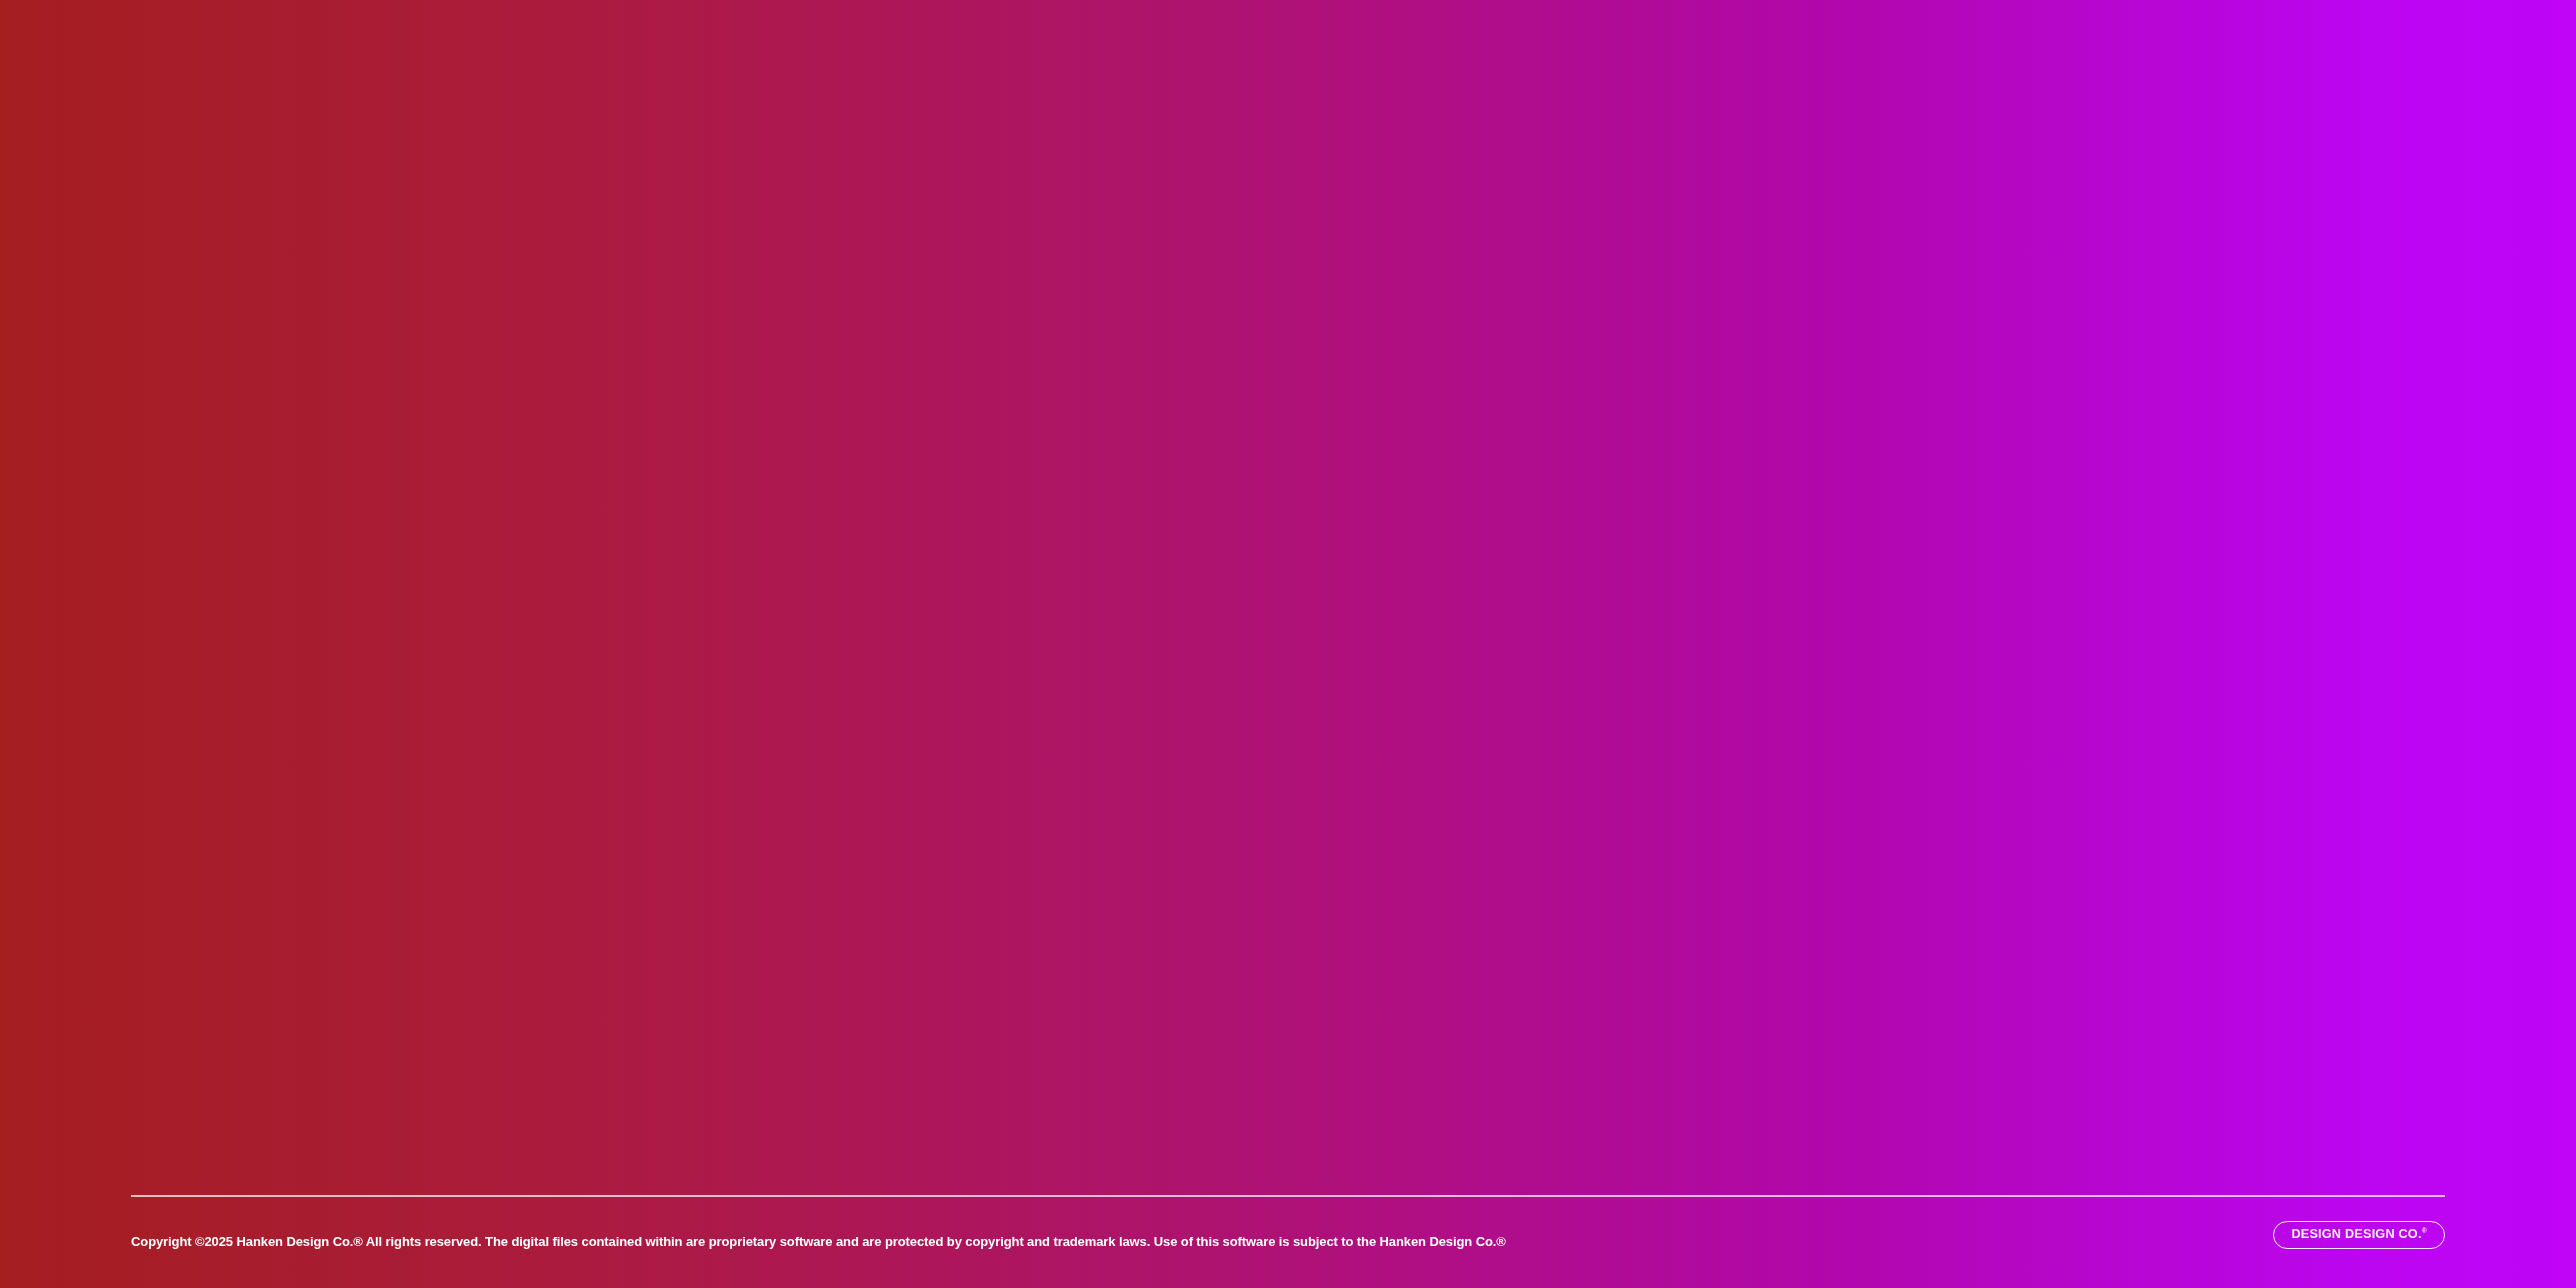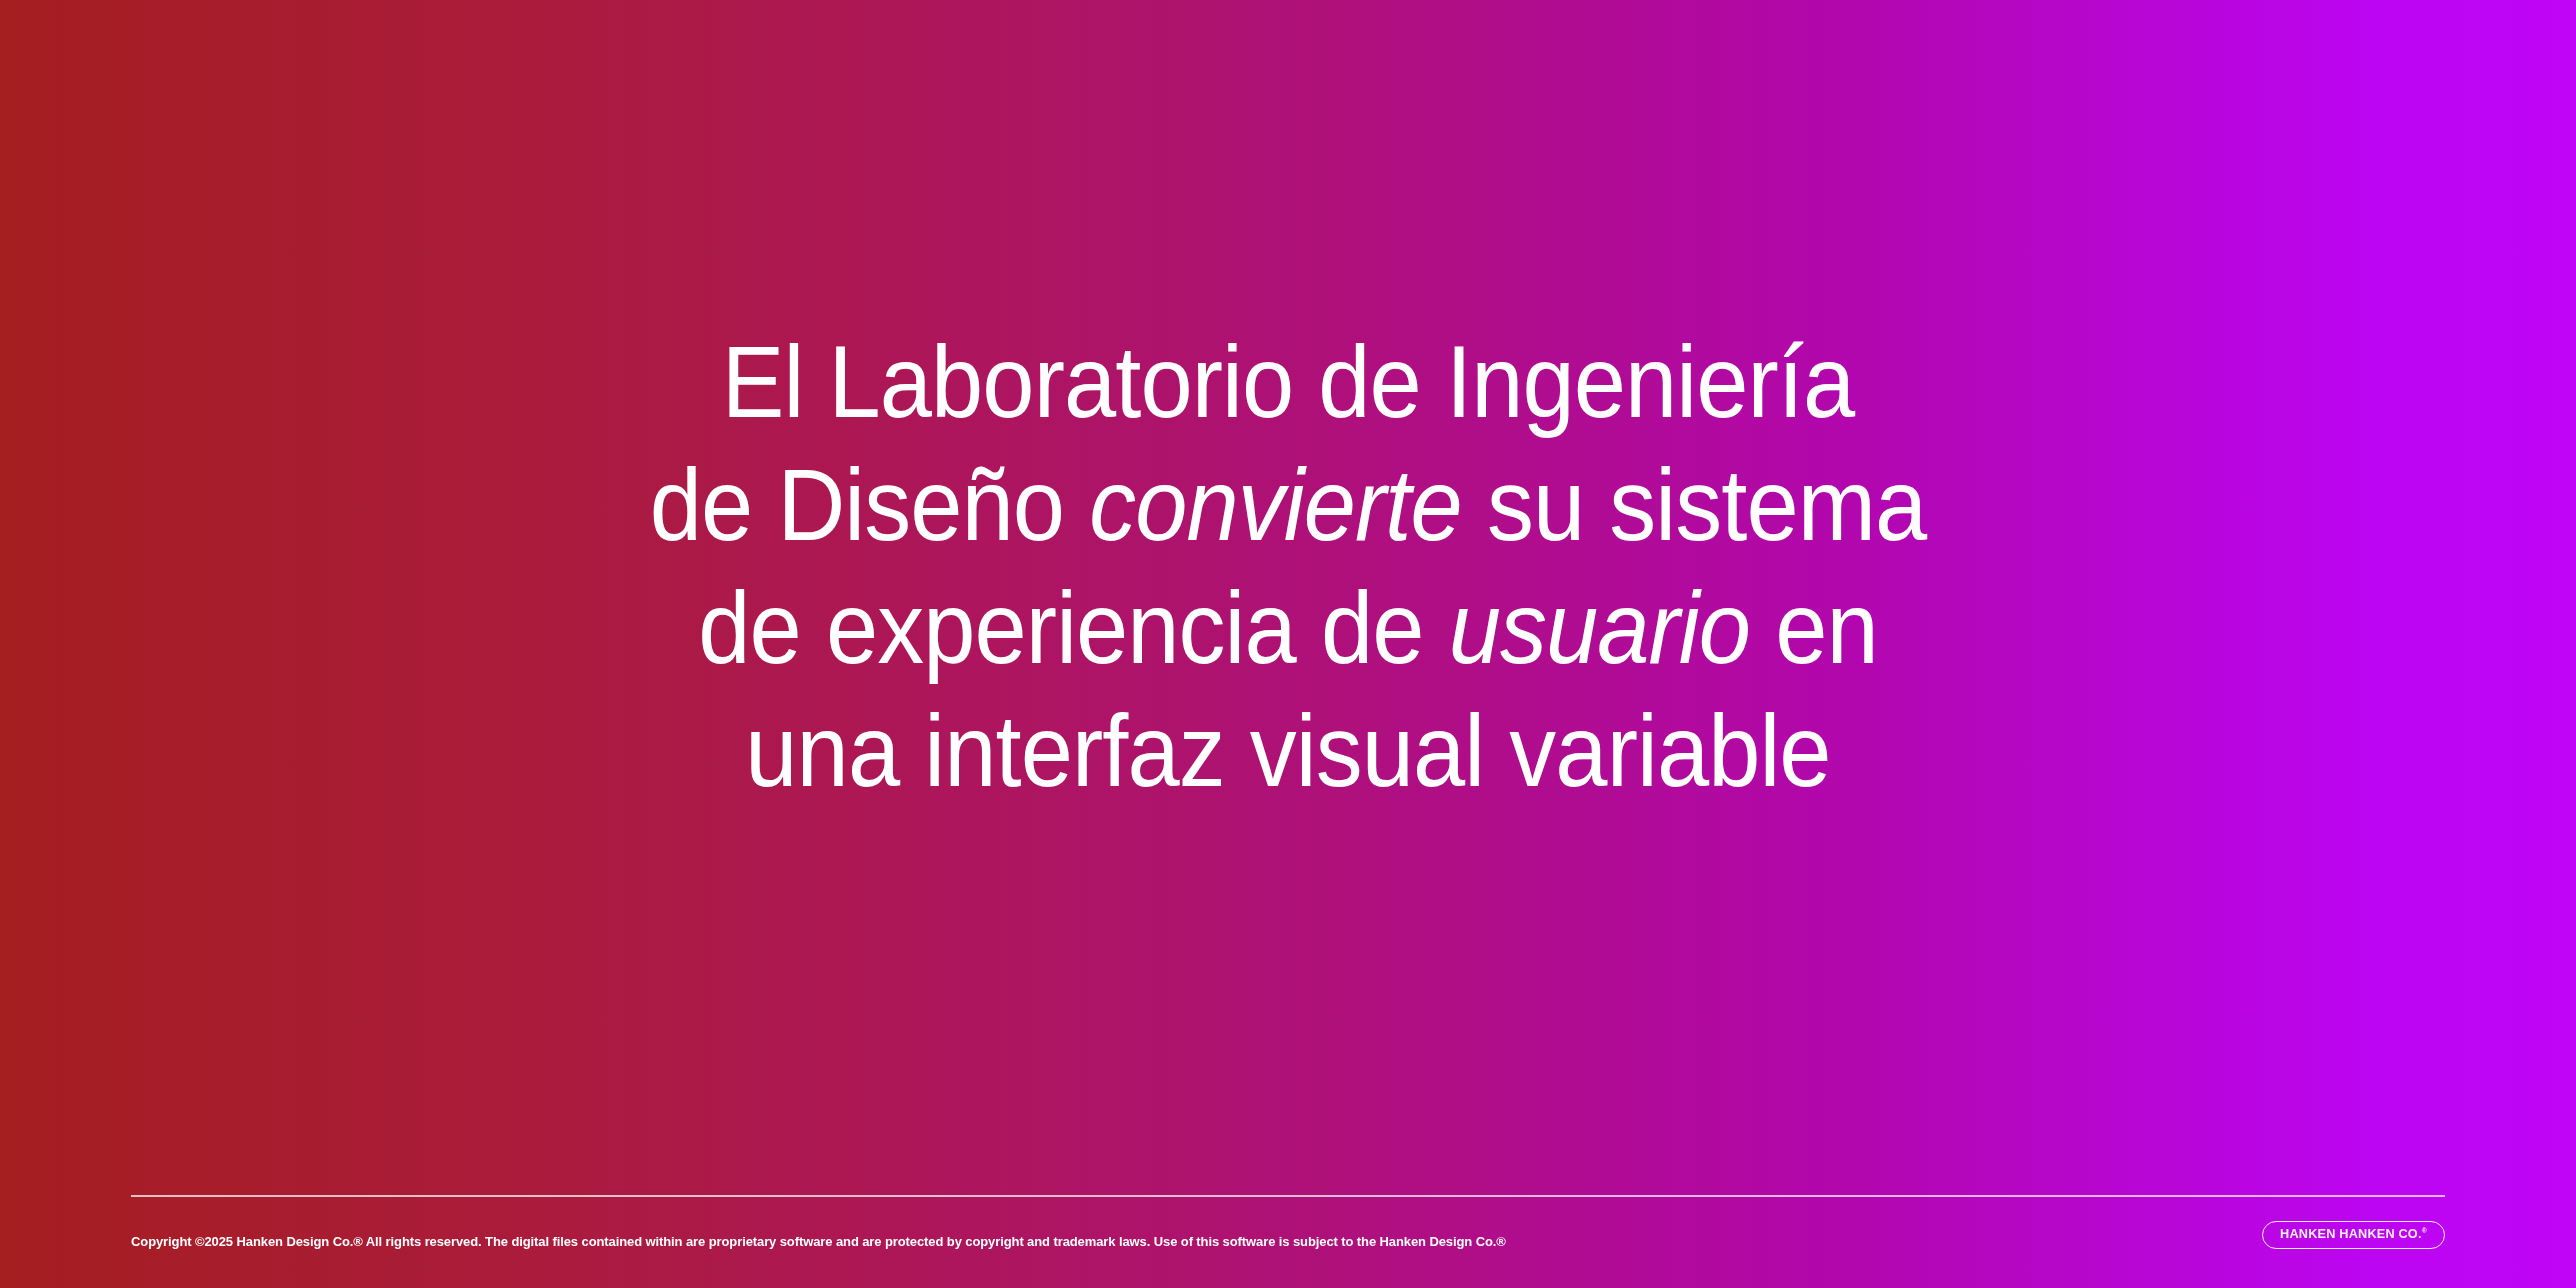--- a/index.html
+++ b/index.html
@@ -123,43 +123,32 @@
     font-size: 6.7px;
     vertical-align: super;
     letter-spacing: 0;
   }
 </style>
 </head>
 <body>
 
 <div id="poster">
 
-  <div id="headline-block">
-
-    <span class="headline-line">El Laboratorio de Ingeniería</span>
-
-    <span class="headline-line"><span>de Diseño </span><em>convierte</em><span> su sistema</span></span>
-
-    <span class="headline-line"><span>de experiencia de </span><em>usuario</em><span> en</span></span>
-
-    <span class="headline-line">una interfaz visual variable</span>
-
-  </div>
 
   <div id="footer">
 
     <div id="footer-divider"></div>
 
     <div id="footer-row">
 
       <div id="legal-text">
         <span class="legal-line">Copyright ©2025 Hanken Design Co.® All rights reserved. The digital files contained within are proprietary software and are protected by copyright and trademark laws. Use of this software is subject to the Hanken Design Co.®</span>
       </div>
 
       <div id="logo-badge">
-        <span id="logo-badge-text"><span>HANKEN HANKEN CO.</span><sup>®</sup></span>
+        <span id="logo-badge-text"><span>DESIGN DESIGN CO.</span><sup>®</sup></span>
       </div>
 
     </div>
   </div>
 
 </div>
 
 
 </body></html>

